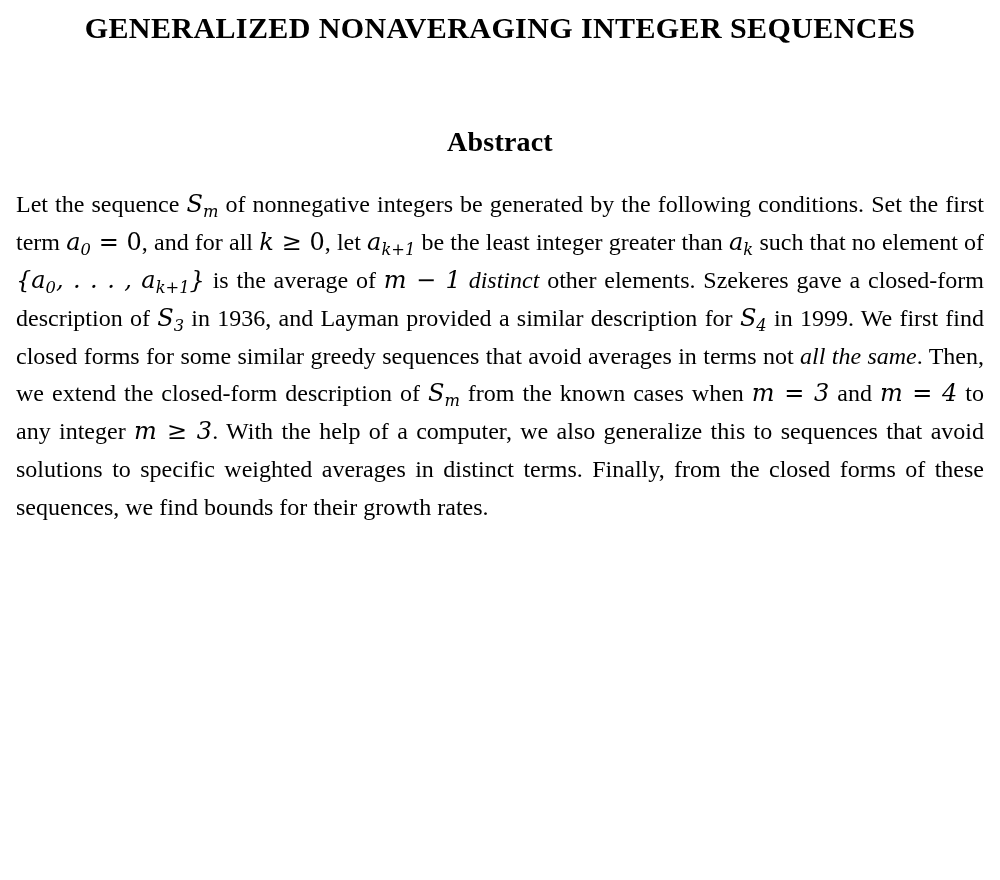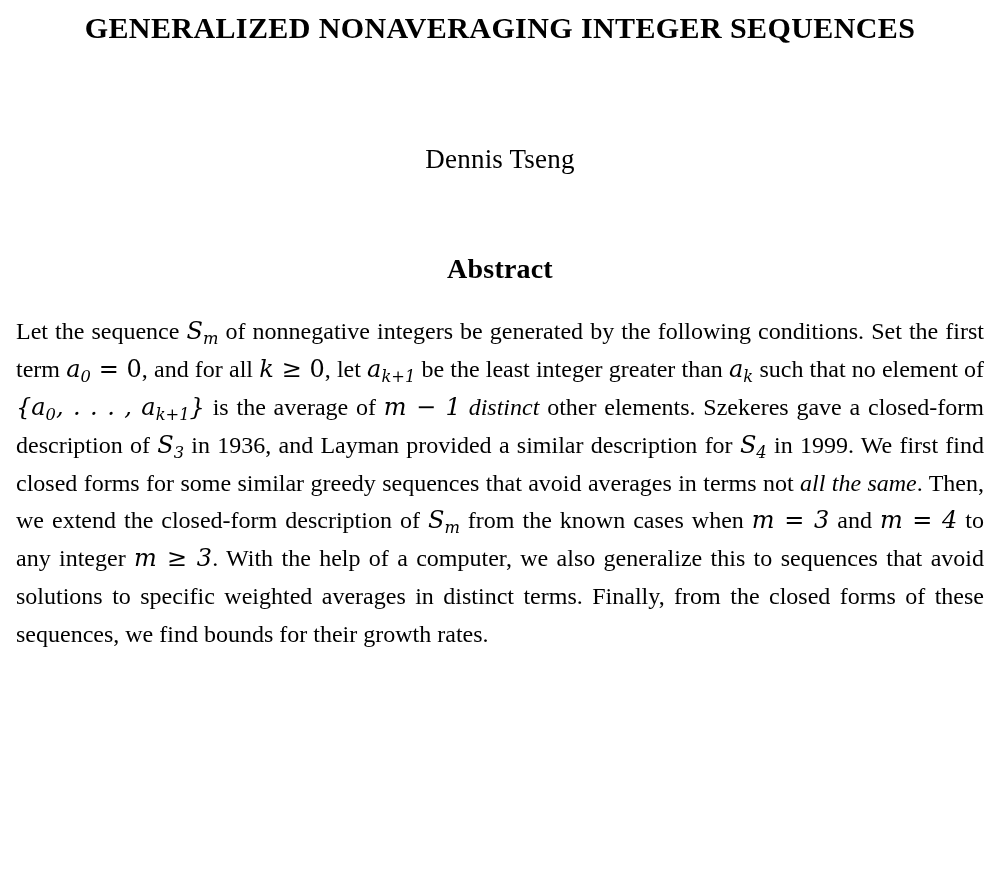--- a/index.html
+++ b/index.html
@@ -75,21 +75,20 @@
   }
   .nowrap { white-space: nowrap; }
 </style>
 </head>
 <body>
 
 <div class="page">
 
   <h1 class="title">GENERALIZED NONAVERAGING INTEGER SEQUENCES</h1>
 
-  <div class="author">Dennis Tseng</div>
 
   <div class="abstract-heading">Abstract</div>
 
   <div class="abstract-body">
     <p id="abstract-paragraph">Let the sequence <span class="mi nowrap">S<sub>m</sub></span> of nonnegative integers be generated by the following conditions. Set the first term <span class="mi nowrap">a<sub>0</sub></span><span class="mn nowrap"> = </span><span class="mn nowrap">0</span>, and for all <span class="mi nowrap">k</span><span class="mn nowrap"> ≥ </span><span class="mn nowrap">0</span>, let <span class="mi nowrap">a<sub>k+1</sub></span> be the least integer greater than <span class="mi nowrap">a<sub>k</sub></span> such that no element of <span class="mi nowrap">{<span>a<sub>0</sub></span>, . . . , <span>a<sub>k+1</sub></span>}</span> is the average of <span class="mi nowrap">m − 1</span><span class="emph"> distinct </span>other elements. Szekeres gave a closed-form description of <span class="mi nowrap">S<sub>3</sub></span> in 1936, and Layman provided a similar description for <span class="mi nowrap">S<sub>4</sub></span> in 1999. We first find closed forms for some similar greedy sequences that avoid averages in terms not <span class="emph">all the same</span>. Then, we extend the closed-form description of <span class="mi nowrap">S<sub>m</sub></span> from the known cases when <span class="mi nowrap">m = 3</span> and <span class="mi nowrap">m = 4</span> to any integer <span class="mi nowrap">m ≥ 3</span>. With the help of a computer, we also generalize this to sequences that avoid solutions to specific weighted averages in distinct terms. Finally, from the closed forms of these sequences, we find bounds for their growth rates.</p>
   </div>
 
 </div>
 
 </body></html>

